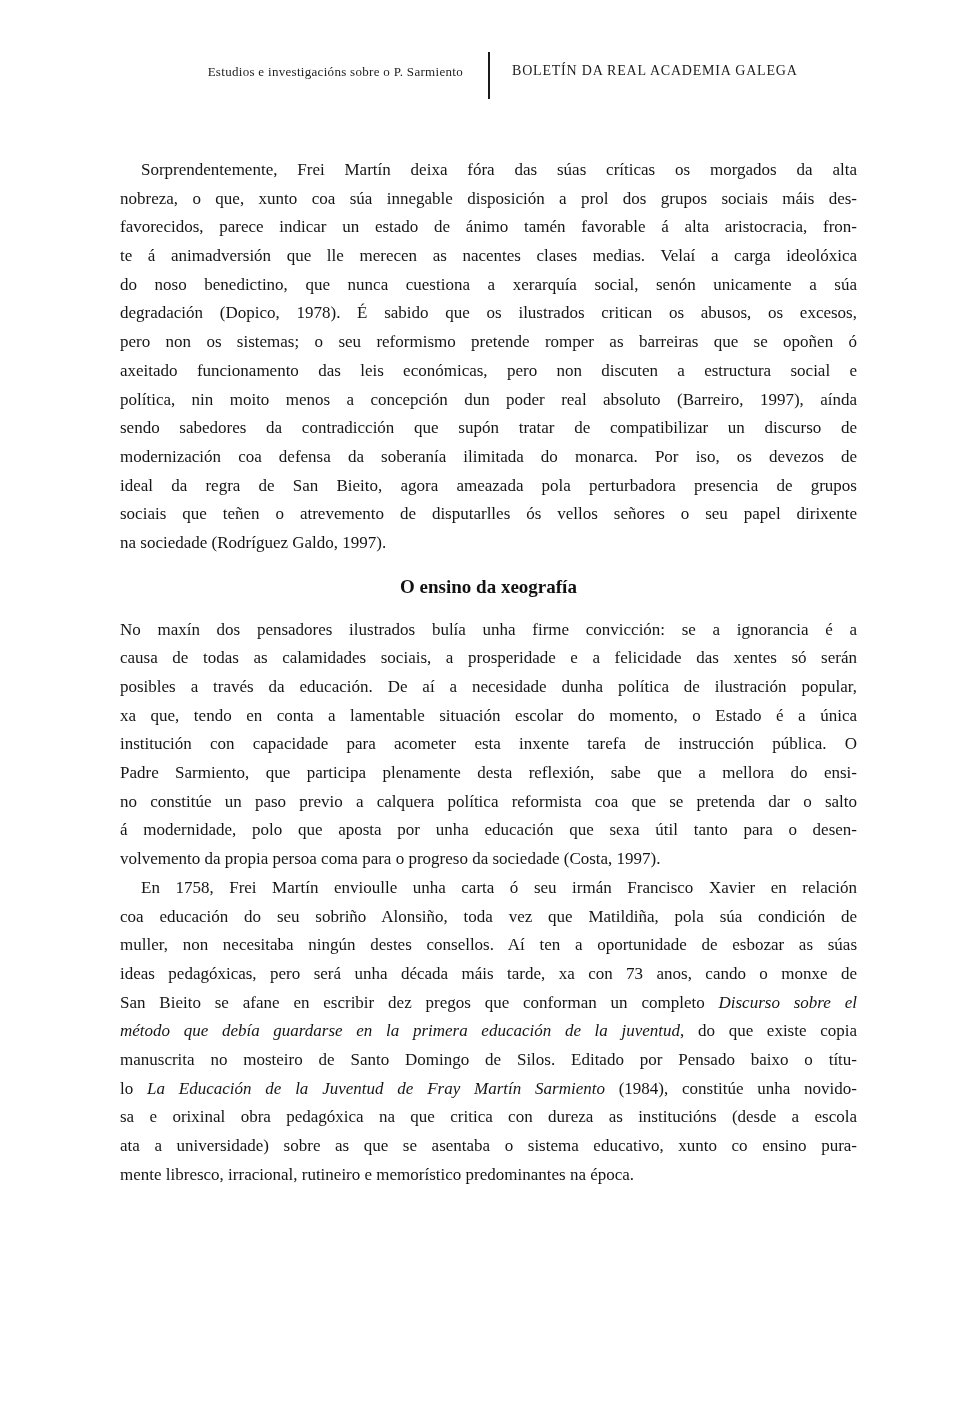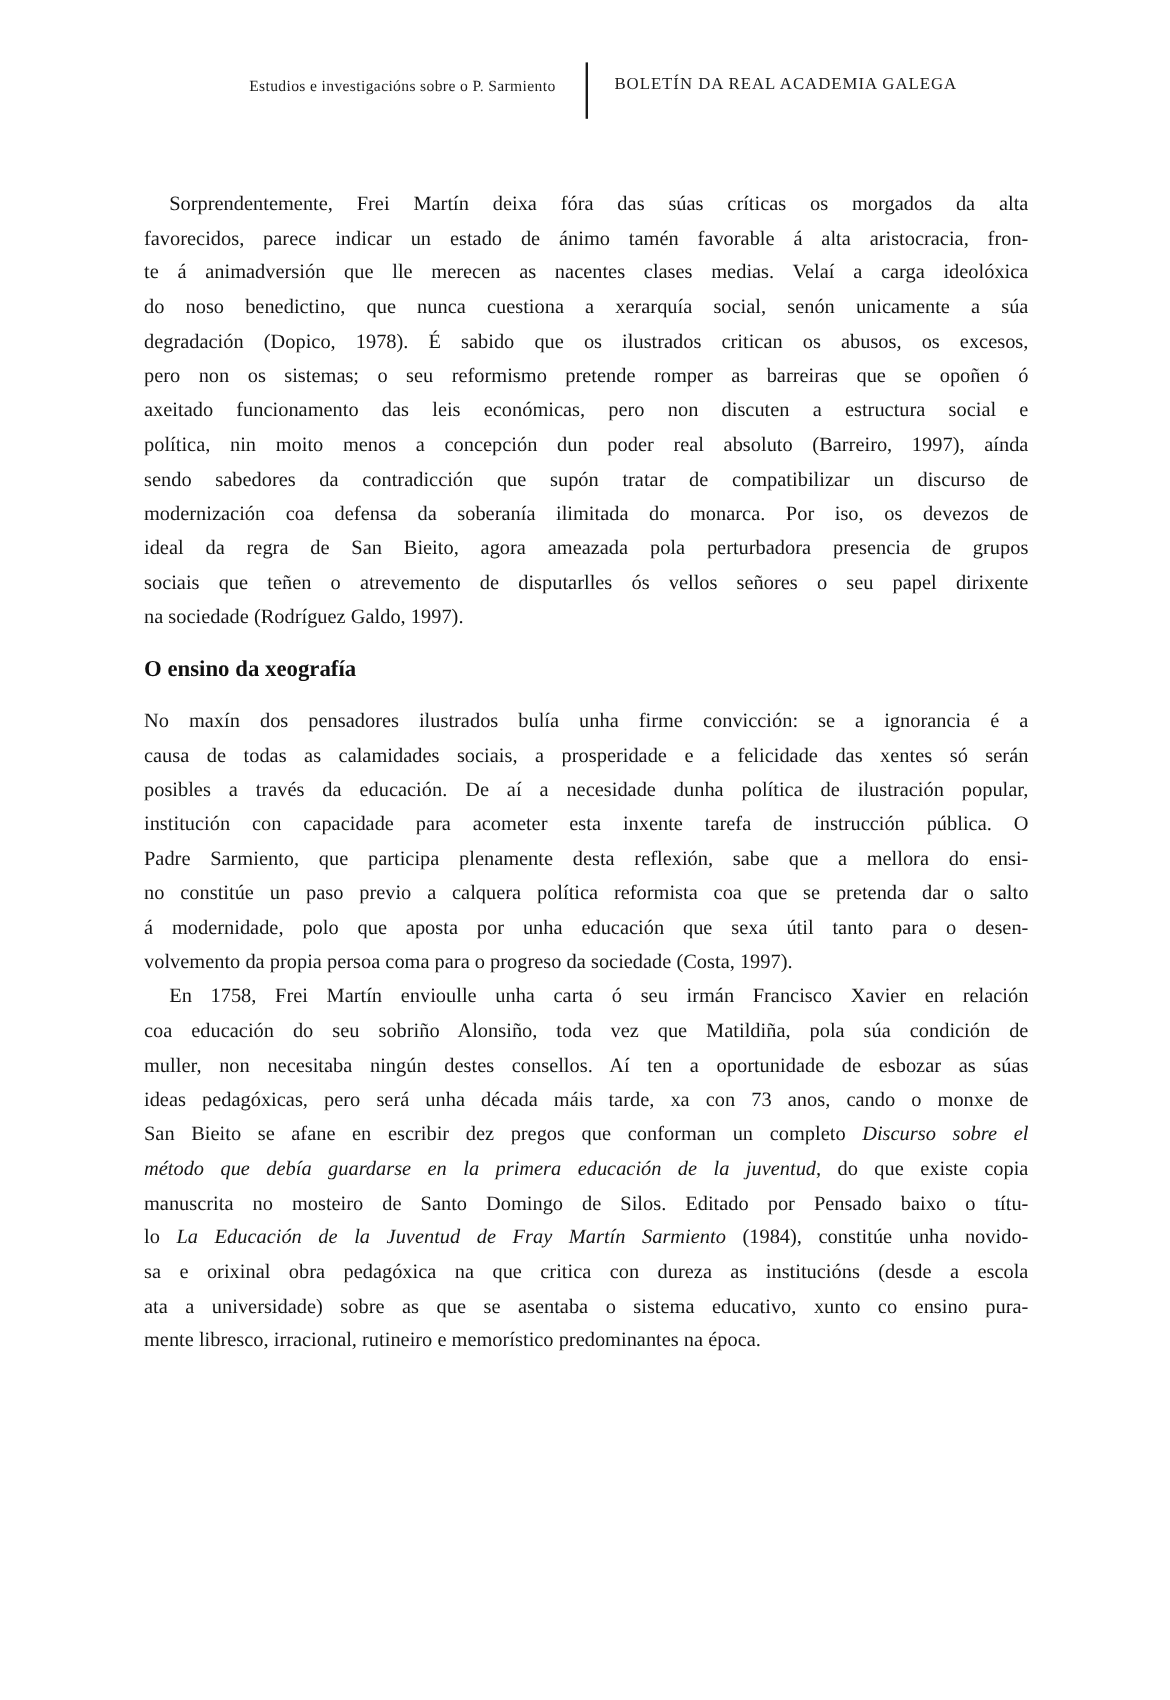--- a/index.html
+++ b/index.html
@@ -68,20 +68,21 @@
   .italic { font-style: italic; }
 
   .section-heading {
     margin: 14px 0 15px 0;
     padding: 0;
     height: 29px;
     line-height: 29px;
     font-size: 19px;
     font-weight: bold;
     color: #111111;
+    text-align: center;
   }
 
   
   .pf-num {
     position: absolute;
     top: 1331px;
     right: 505px;
     font-size: 15px;
     font-weight: bold;
     color: #8b5cf6;
@@ -108,38 +109,40 @@
 
 <div class="page">
 
   <span class="rh-left">Estudios e investigacións sobre o P. Sarmiento</span>
   <span class="rh-divider"></span>
   <span class="rh-right">BOLETÍN DA REAL ACADEMIA GALEGA</span>
 
   <main class="body-text" id="article-body">
       <div class="paragraph">
         <div class="line indent"><span>Sorprendentemente, Frei Martín deixa fóra das súas críticas os morgados da alta</span></div>
+        <div class="line"><span>nobreza, o que, xunto coa súa innegable disposición a prol dos grupos sociais máis des-</span></div>
         <div class="line"><span>favorecidos, parece indicar un estado de ánimo tamén favorable á alta aristocracia, fron-</span></div>
         <div class="line"><span>te á animadversión que lle merecen as nacentes clases medias. Velaí a carga ideolóxica</span></div>
         <div class="line"><span>do noso benedictino, que nunca cuestiona a xerarquía social, senón unicamente a súa</span></div>
         <div class="line"><span>degradación (Dopico, 1978). É sabido que os ilustrados critican os abusos, os excesos,</span></div>
         <div class="line"><span>pero non os sistemas; o seu reformismo pretende romper as barreiras que se opoñen ó</span></div>
         <div class="line"><span>axeitado funcionamento das leis económicas, pero non discuten a estructura social e</span></div>
         <div class="line"><span>política, nin moito menos a concepción dun poder real absoluto (Barreiro, 1997), aínda</span></div>
         <div class="line"><span>sendo sabedores da contradicción que supón tratar de compatibilizar un discurso de</span></div>
         <div class="line"><span>modernización coa defensa da soberanía ilimitada do monarca. Por iso, os devezos de</span></div>
         <div class="line"><span>ideal da regra de San Bieito, agora ameazada pola perturbadora presencia de grupos</span></div>
         <div class="line"><span>sociais que teñen o atrevemento de disputarlles ós vellos señores o seu papel dirixente</span></div>
         <div class="line last"><span>na sociedade (Rodríguez Galdo, 1997).</span></div>
       </div>
       <h2 class="section-heading">O ensino da xeografía</h2>
       <div class="paragraph">
         <div class="line"><span>No maxín dos pensadores ilustrados bulía unha firme convicción: se a ignorancia é a</span></div>
         <div class="line"><span>causa de todas as calamidades sociais, a prosperidade e a felicidade das xentes só serán</span></div>
         <div class="line"><span>posibles a través da educación. De aí a necesidade dunha política de ilustración popular,</span></div>
+        <div class="line"><span>xa que, tendo en conta a lamentable situación escolar do momento, o Estado é a única</span></div>
         <div class="line"><span>institución con capacidade para acometer esta inxente tarefa de instrucción pública. O</span></div>
         <div class="line"><span>Padre Sarmiento, que participa plenamente desta reflexión, sabe que a mellora do ensi-</span></div>
         <div class="line"><span>no constitúe un paso previo a calquera política reformista coa que se pretenda dar o salto</span></div>
         <div class="line"><span>á modernidade, polo que aposta por unha educación que sexa útil tanto para o desen-</span></div>
         <div class="line last"><span>volvemento da propia persoa coma para o progreso da sociedade (Costa, 1997).</span></div>
       </div>
       <div class="paragraph">
         <div class="line indent"><span>En 1758, Frei Martín envioulle unha carta ó seu irmán Francisco Xavier en relación</span></div>
         <div class="line"><span>coa educación do seu sobriño Alonsiño, toda vez que Matildiña, pola súa condición de</span></div>
         <div class="line"><span>muller, non necesitaba ningún destes consellos. Aí ten a oportunidade de esbozar as súas</span></div>

